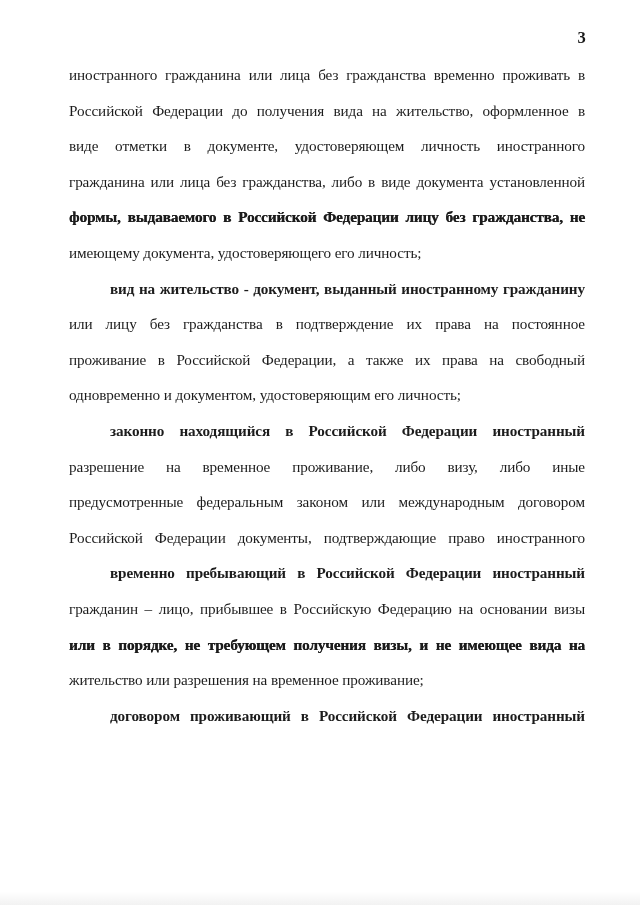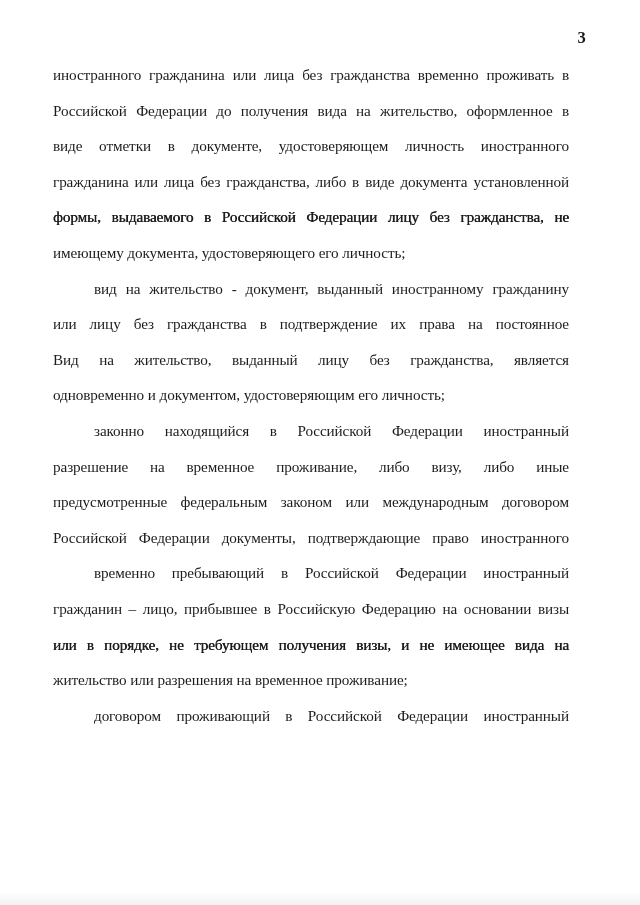--- a/index.html
+++ b/index.html
@@ -23,21 +23,21 @@
     position: absolute;
     top: 28px;
     right: 54px;
     font-size: 16.5px;
     font-weight: bold;
     color: #1b1b1b;
     letter-spacing: 0.2px;
   }
   .document-body {
     position: absolute;
-    left: 53px;
+    left: 69px;
     top: 57px;
     width: 516px;
     font-size: 15.2px;
     line-height: 35.6px;
     color: #1c1c1c;
     letter-spacing: -0.1px;
   }
   .paragraph {
     margin: 0;
   }
@@ -45,23 +45,25 @@
     text-align: justify;
     text-align-last: justify;
     white-space: normal;
   }
   .line.align-left {
     text-align: right;
     text-align-last: left;
   }
   .line.indent {
     text-indent: 41px;
+    font-weight: bold;
   }
   .line.heavy {
     text-shadow: 0.35px 0 0 currentColor;
+    font-weight: bold;
   }
   .scan-shadow-bottom {
     position: absolute;
     left: 0;
     bottom: 0;
     width: 100%;
     height: 14px;
     background: linear-gradient(to bottom, rgba(0,0,0,0), rgba(0,0,0,0.05));
     pointer-events: none;
   }
@@ -77,21 +79,21 @@
         <div class="line">иностранного гражданина или лица без гражданства временно проживать в</div>
         <div class="line">Российской Федерации до получения вида на жительство, оформленное в</div>
         <div class="line">виде отметки в документе, удостоверяющем личность иностранного</div>
         <div class="line">гражданина или лица без гражданства, либо в виде документа установленной</div>
         <div class="line heavy">формы, выдаваемого в Российской Федерации лицу без гражданства, не</div>
         <div class="line align-left">имеющему документа, удостоверяющего его личность;</div>
       </div>
       <div class="paragraph">
         <div class="line indent">вид на жительство - документ, выданный иностранному гражданину</div>
         <div class="line">или лицу без гражданства в подтверждение их права на постоянное</div>
-        <div class="line">Вид на жительство, выданный лицу без гражданства, является</div>
+        <div class="line">проживание в Российской Федерации, а также их права на свободный</div>
         <div class="line align-left">одновременно и документом, удостоверяющим его личность;</div>
       </div>
       <div class="paragraph">
         <div class="line indent">законно находящийся в Российской Федерации иностранный</div>
         <div class="line">разрешение на временное проживание, либо визу, либо иные</div>
         <div class="line">предусмотренные федеральным законом или международным договором</div>
         <div class="line">Российской Федерации документы, подтверждающие право иностранного</div>
       </div>
       <div class="paragraph">
         <div class="line indent">временно пребывающий в Российской Федерации иностранный</div>

